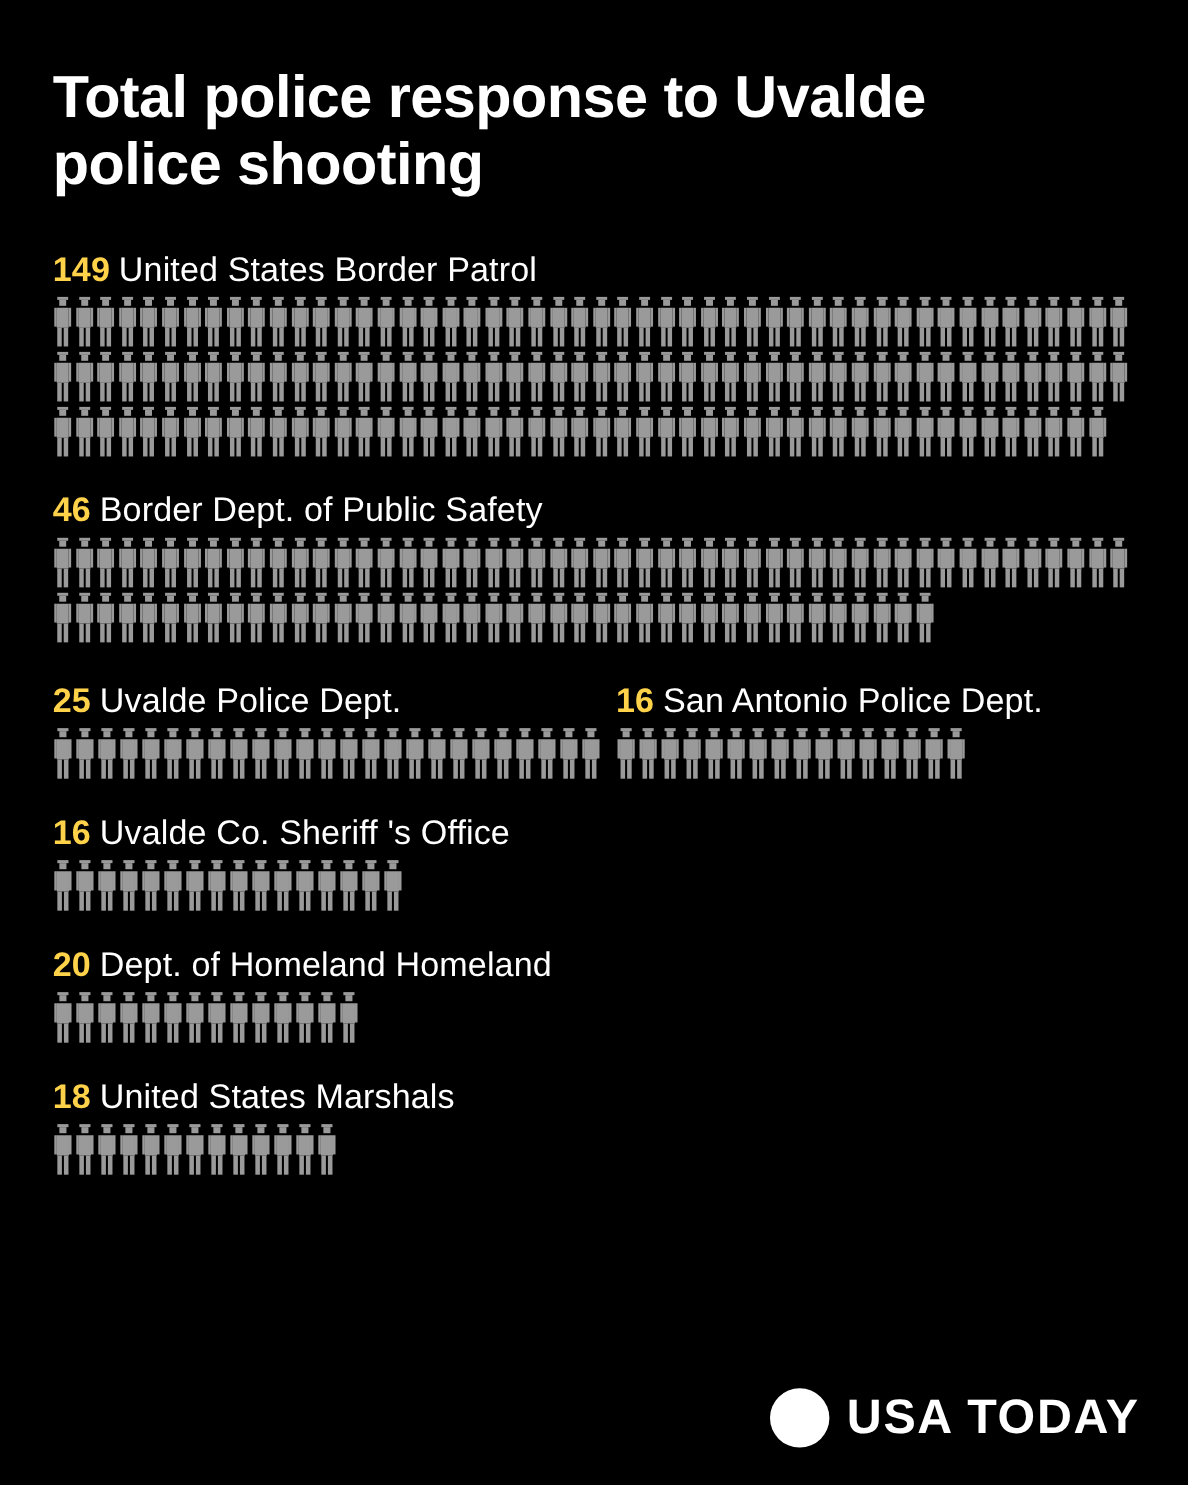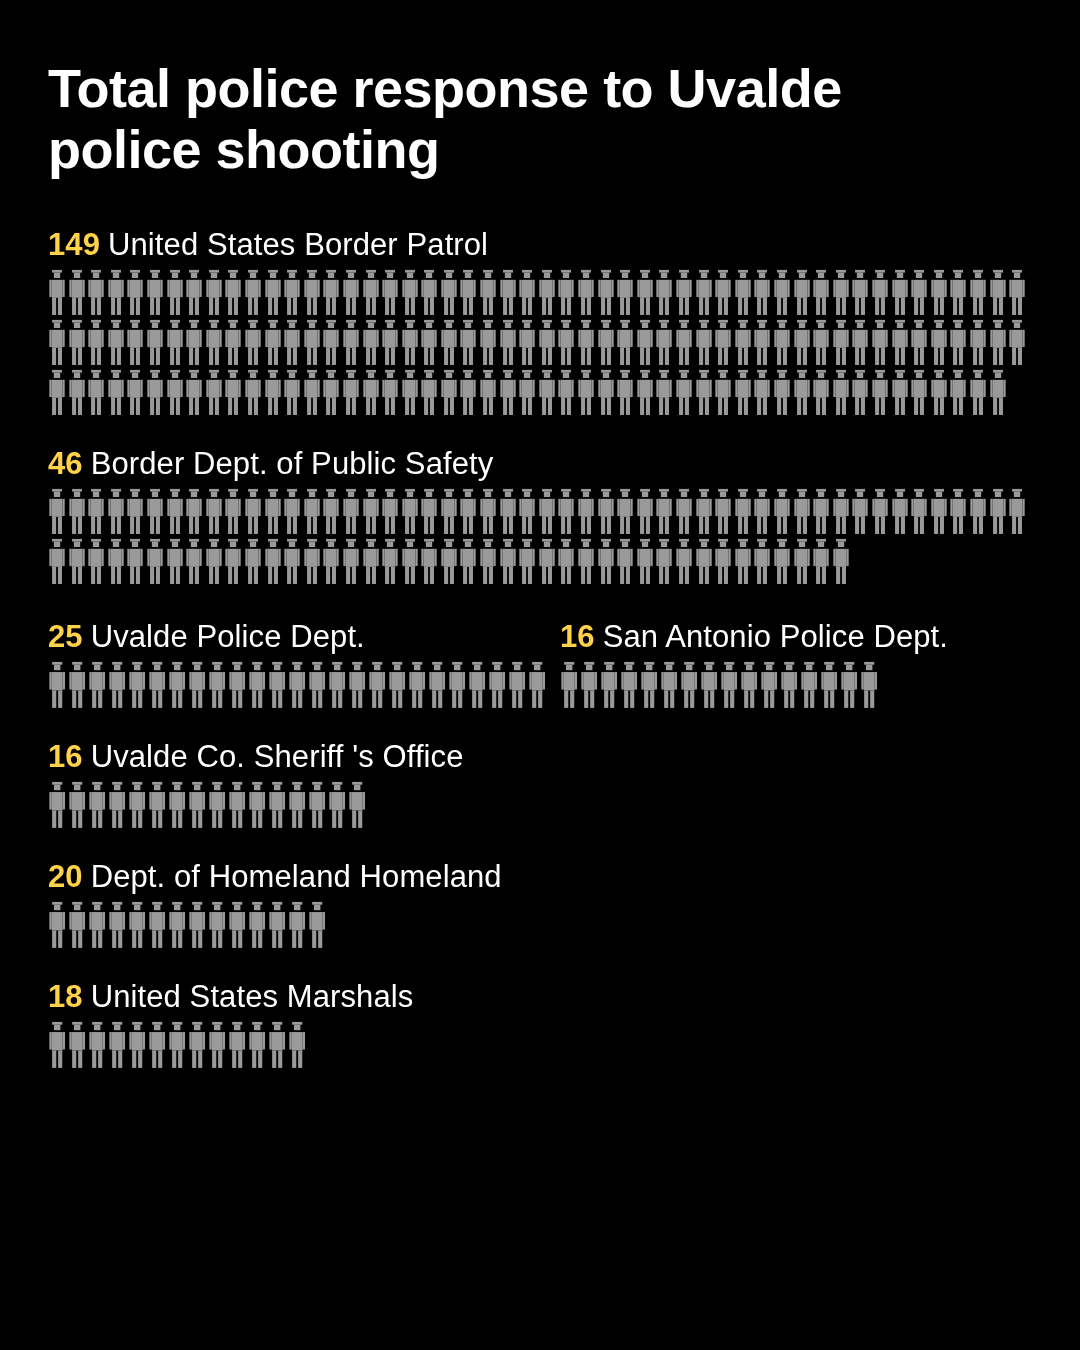--- a/index.html
+++ b/index.html
@@ -4368,14 +4368,18 @@
               <rect x="1.5" y="12" width="2.5" height="19"></rect>
               <rect x="16" y="12" width="2.5" height="19"></rect>
               <rect x="4.5" y="32" width="4.5" height="19"></rect>
               <rect x="11" y="32" width="4.5" height="19"></rect>
             </g>
           </svg>
         </span>
       </div>
   </div>
 
+  <div class="logo">
+    <div class="logo-dot"></div>
+    <div class="logo-text">USA TODAY</div>
+  </div>
 
 </div>
 
 </body></html>

